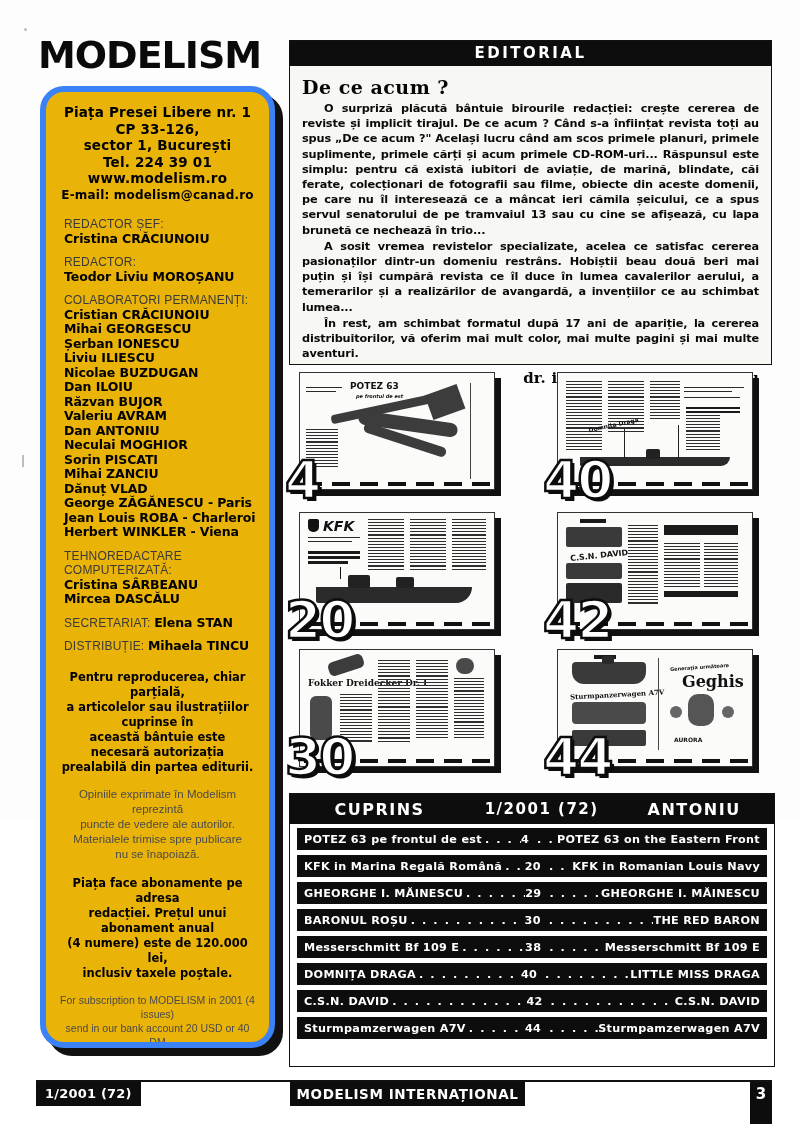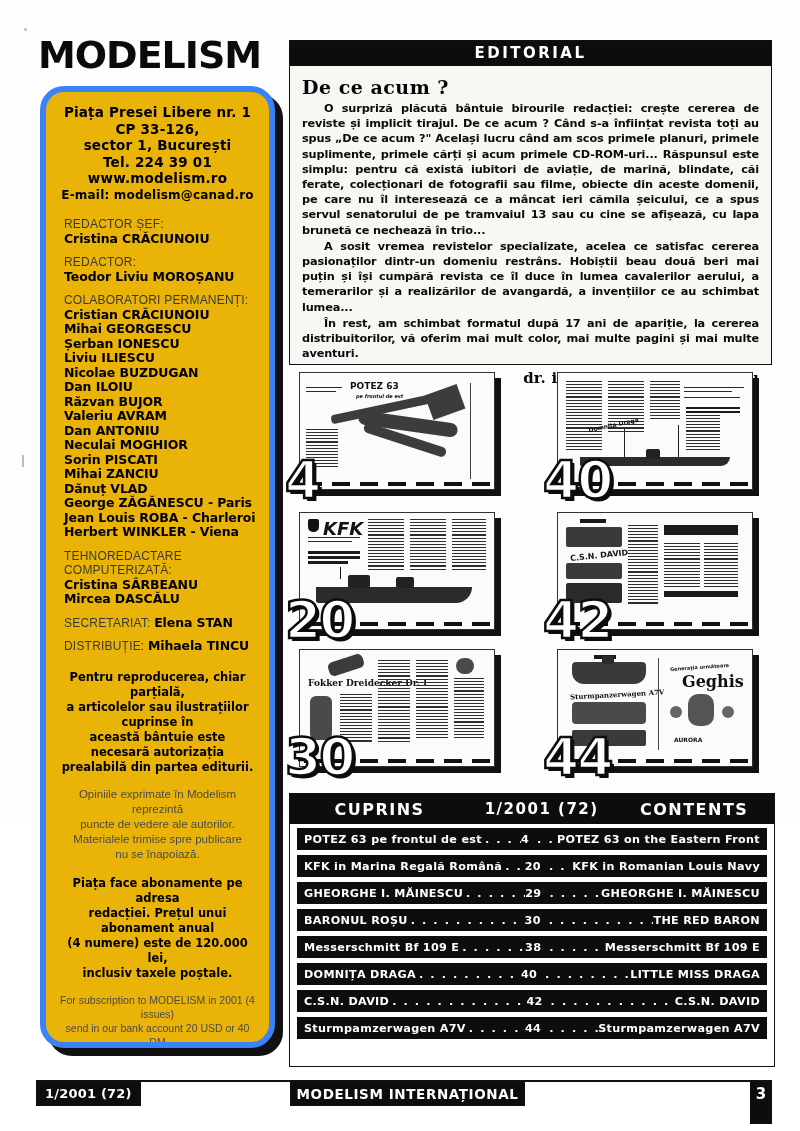--- a/index.html
+++ b/index.html
@@ -471,21 +471,21 @@
         <div class="tblob" style="left:88px; top:76px; width:14px; height:10px; background:#222;"></div>
         <div class="tbottombar"></div>
       </div>
       <div class="pagenum">40</div>
     </div>
 
     <div class="thumb" style="left:10px; top:140px;">
       <div class="shadow"></div>
       <div class="sheet">
         <div class="tblob" style="left:8px; top:6px; width:11px; height:13px; background:#111; border-radius:2px 2px 5px 5px;"></div>
-        <div class="theadword" style="left:23px; top:5px; font-size:18px; font-style:italic;">KFK</div>
+        <div class="theadword" style="left:23px; top:5px; font-size:14px; font-style:italic;">KFK</div>
         <div class="tline" style="left:8px; top:24px; width:52px;"></div>
         <div class="tline" style="left:8px; top:28px; width:44px;"></div>
         <div class="tband" style="left:8px; top:38px; width:52px; height:3px;"></div>
         <div class="tband" style="left:8px; top:43px; width:52px; height:3px;"></div>
         <div class="tband" style="left:8px; top:48px; width:40px; height:3px;"></div>
         <div class="tcol" style="left:68px; top:6px; width:36px; height:52px;"></div>
         <div class="tcol" style="left:110px; top:6px; width:36px; height:52px;"></div>
         <div class="tcol" style="left:152px; top:6px; width:34px; height:52px;"></div>
         <div class="tship" style="left:16px; top:74px; width:156px; height:16px; border-radius:0 0 36px 6px;"></div>
         <div class="tblob" style="left:48px; top:62px; width:22px; height:13px; background:#222;"></div>
@@ -549,21 +549,21 @@
         <div class="tbottombar"></div>
       </div>
       <div class="pagenum">44</div>
     </div>
   </div>
 
   <div class="toc">
     <div class="toc-head">
       <div class="h-left">CUPRINS</div>
       <div class="h-mid">1/2001 (72)</div>
-      <div class="h-right">CONTENTS</div>
+      <div class="h-right">ANTONIU</div>
     </div>
     <div class="toc-rows">
 
       <div class="toc-row">
         <span class="toc-ro">POTEZ 63 pe frontul de est</span>
         <span class="toc-dots1">. . . . . . .</span>
         <span class="toc-pg">4</span>
         <span class="toc-dots2">. . . .</span>
         <span class="toc-en">POTEZ 63 on the Eastern Front</span>
       </div>

